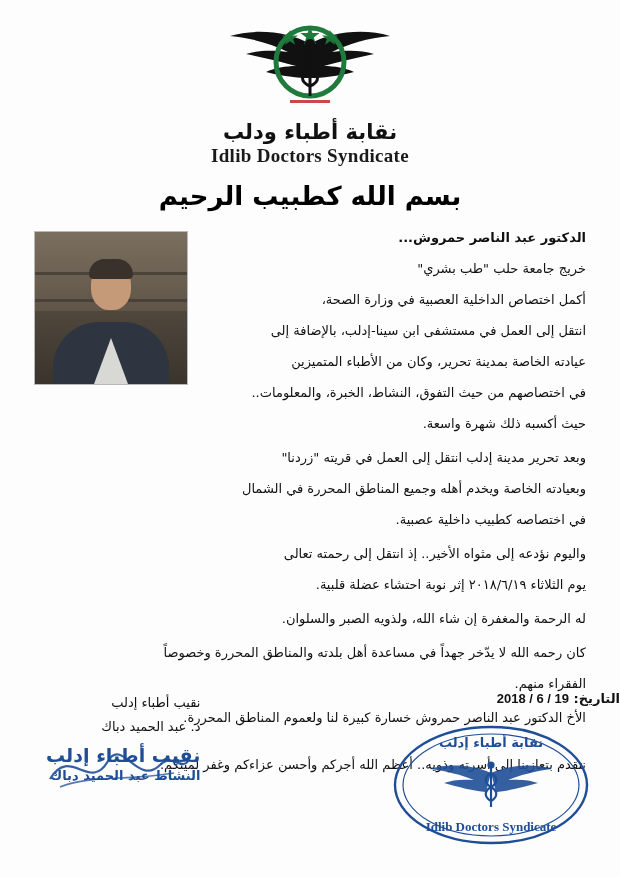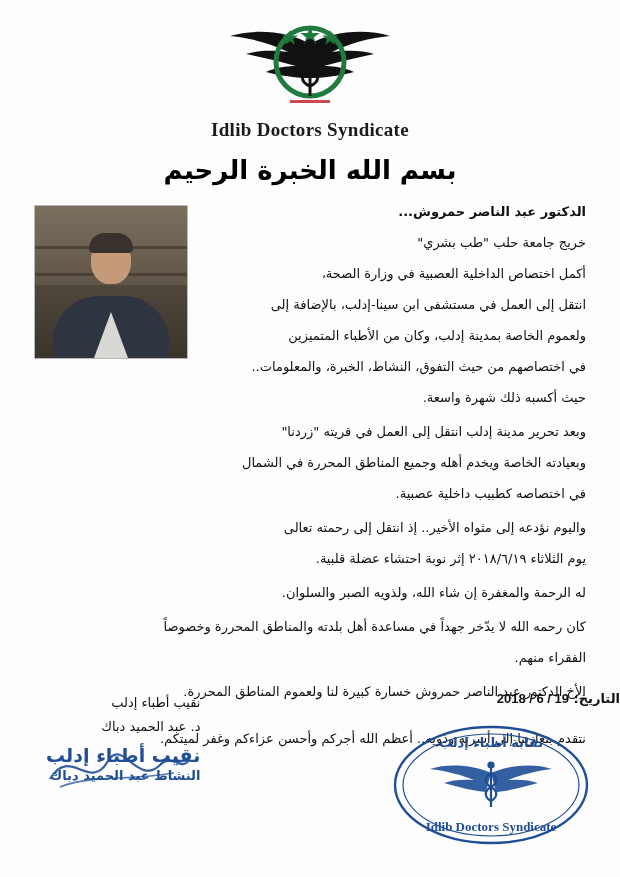--- a/index.html
+++ b/index.html
@@ -210,45 +210,46 @@
         <g stroke="#111111" stroke-width="3" fill="none">
           <path d="M116 30 L116 82"></path>
           <path d="M116 40 C106 44, 106 52, 116 56 C126 60, 126 68, 116 72"></path>
           <path d="M116 40 C126 44, 126 52, 116 56 C106 60, 106 68, 116 72"></path>
         </g>
         <circle cx="116" cy="30" r="5" fill="#111111"></circle>
 
         <rect x="96" y="86" width="40" height="3" fill="#c1272d" opacity="0.85"></rect>
       </svg>
     </div>
+    <div class="arabic-org">نقابة أطباء ودلب</div>
     <div class="english-org">Idlib Doctors Syndicate</div>
   </div>
 
-  <div class="basmala">بسم الله الخبرة الرحيم</div>
+  <div class="basmala">بسم الله كطبيب الرحيم</div>
 
   <div class="content">
 
     <div class="photo">
       <div class="bg-shelf"></div>
       <div class="shelf-line" style="top:26%"></div>
       <div class="shelf-line" style="top:44%"></div>
       <div class="bg-wall"></div>
       <div class="person-body"></div>
       <div class="person-shirt"></div>
       <div class="person-head"></div>
       <div class="person-hair"></div>
     </div>
 
     <p class="para tight">
       <span class="lead-name">الدكتور عبد الناصر حمروش...</span>
     </p>
     <p class="para tight">خريج جامعة حلب "طب بشري"</p>
     <p class="para tight">أكمل اختصاص الداخلية العصبية في وزارة الصحة،</p>
     <p class="para tight">انتقل إلى العمل في مستشفى ابن سينا-إدلب، بالإضافة إلى</p>
-    <p class="para tight">ولعموم الخاصة بمدينة إدلب، وكان من الأطباء المتميزين</p>
+    <p class="para tight">عيادته الخاصة بمدينة تحرير، وكان من الأطباء المتميزين</p>
     <p class="para tight">في اختصاصهم من حيث التفوق، النشاط، الخبرة، والمعلومات..</p>
     <p class="para">حيث أكسبه ذلك شهرة واسعة.</p>
 
     <p class="para tight">وبعد تحرير مدينة إدلب انتقل إلى العمل في قريته "زردنا"</p>
     <p class="para tight">وبعيادته الخاصة ويخدم أهله وجميع المناطق المحررة في الشمال</p>
     <p class="para">في اختصاصه كطبيب داخلية عصبية.</p>
 
     <p class="para tight">واليوم نؤدعه إلى مثواه الأخير.. إذ انتقل إلى رحمته تعالى</p>
     <p class="para">يوم الثلاثاء ٢٠١٨/٦/١٩ إثر نوبة احتشاء عضلة قلبية.</p>
 

